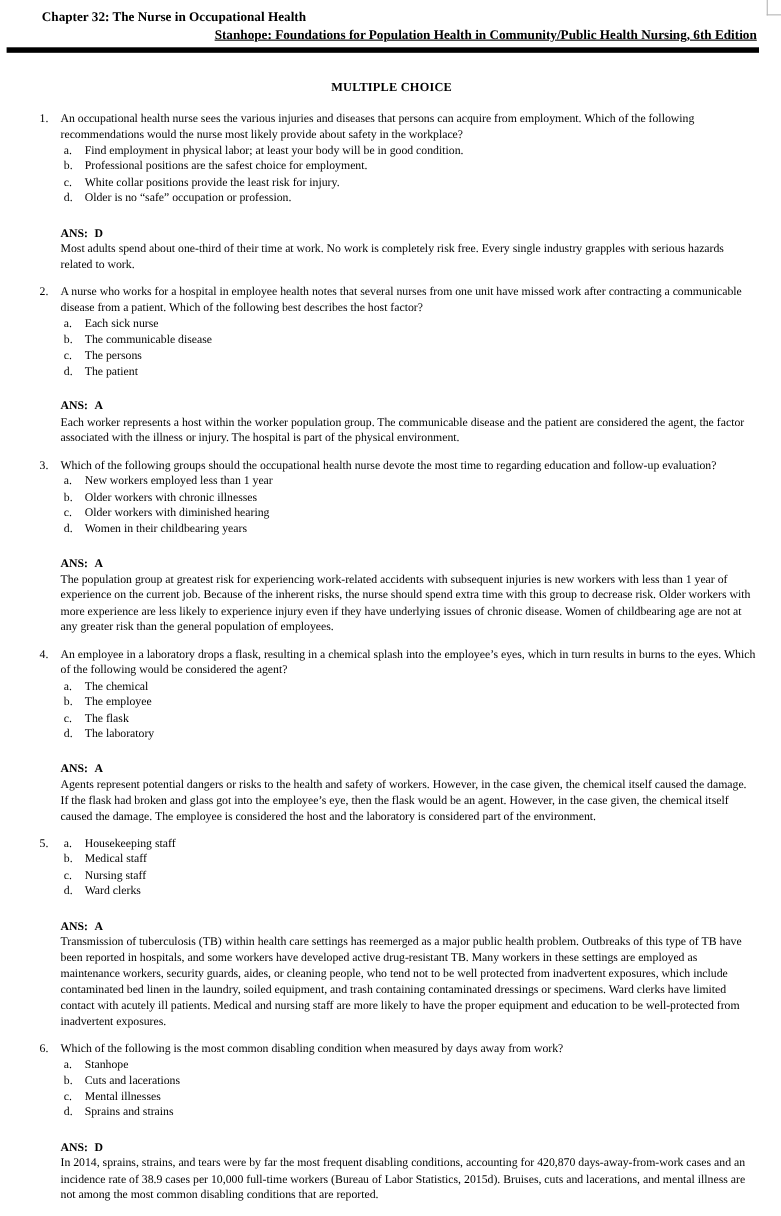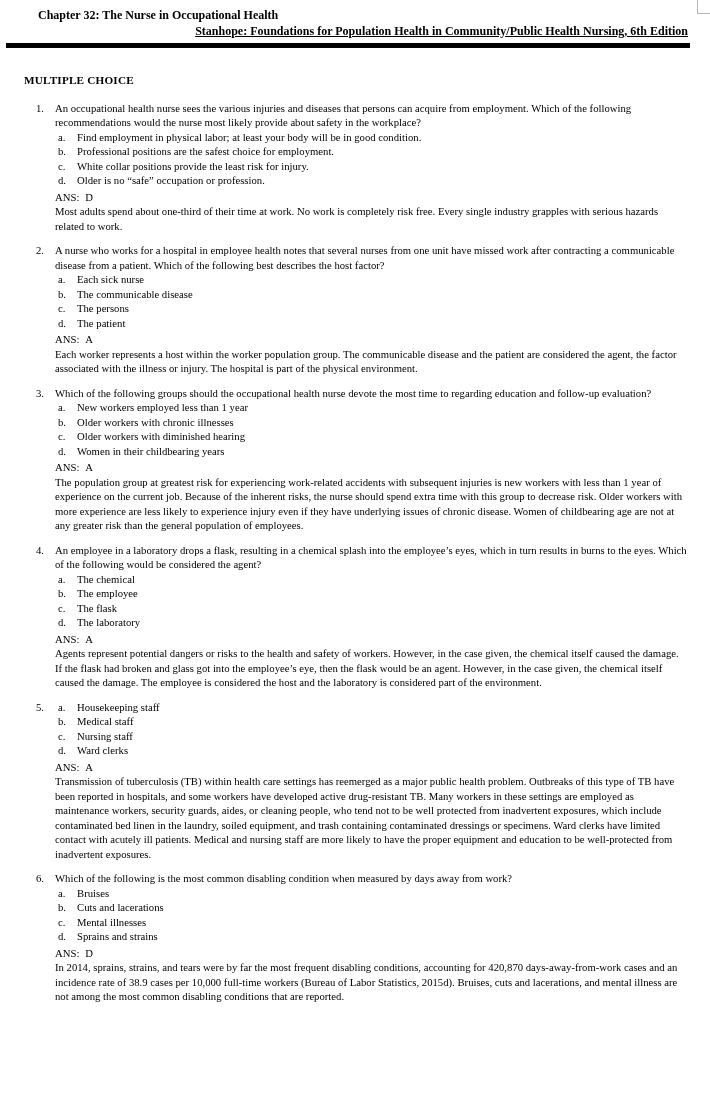--- a/index.html
+++ b/index.html
@@ -41,33 +41,34 @@
     height: 13px;
     border-left: 1px solid #b5b5b5;
     border-bottom: 1px solid #b5b5b5;
   }
 
   .section-heading {
     margin-top: 34px;
     font-weight: bold;
     font-size: 11.2px;
     letter-spacing: 0.2px;
+    text-align: center;
   }
 
   #questions { margin-top: 13px; }
 
   .question { display: flex; margin-bottom: 10px; }
   .q-num { flex: none; width: 19px; padding-left: 12px; }
   .q-body { flex: 1; min-width: 0; }
 
   .option { display: flex; }
   .opt-letter { flex: none; width: 19px; padding-left: 3px; }
   .opt-text { flex: 1; min-width: 0; }
 
-  .answer { margin-top: 2px; }
+  .answer { margin-top: 17px; font-weight: bold; }
   .ans-letter { margin-left: 6px; }
 </style>
 </head>
 <body>
 
 <div class="corner-mark"></div>
 <div class="top-rule"></div>
 
 <div class="page">
   <div class="doc-title">Chapter 32: The Nurse in Occupational Health</div>
@@ -220,21 +221,21 @@
     </div>
   </div>
 
   <div class="question">
     <span class="q-num">6.</span>
     <div class="q-body">
       <div class="q-stem">Which of the following is the most common disabling condition when measured by days away from work?</div>
       <div class="options">
         <div class="option">
           <span class="opt-letter">a.</span>
-          <span class="opt-text">Bruises</span>
+          <span class="opt-text">Stanhope</span>
         </div>
         <div class="option">
           <span class="opt-letter">b.</span>
           <span class="opt-text">Cuts and lacerations</span>
         </div>
         <div class="option">
           <span class="opt-letter">c.</span>
           <span class="opt-text">Mental illnesses</span>
         </div>
         <div class="option">

